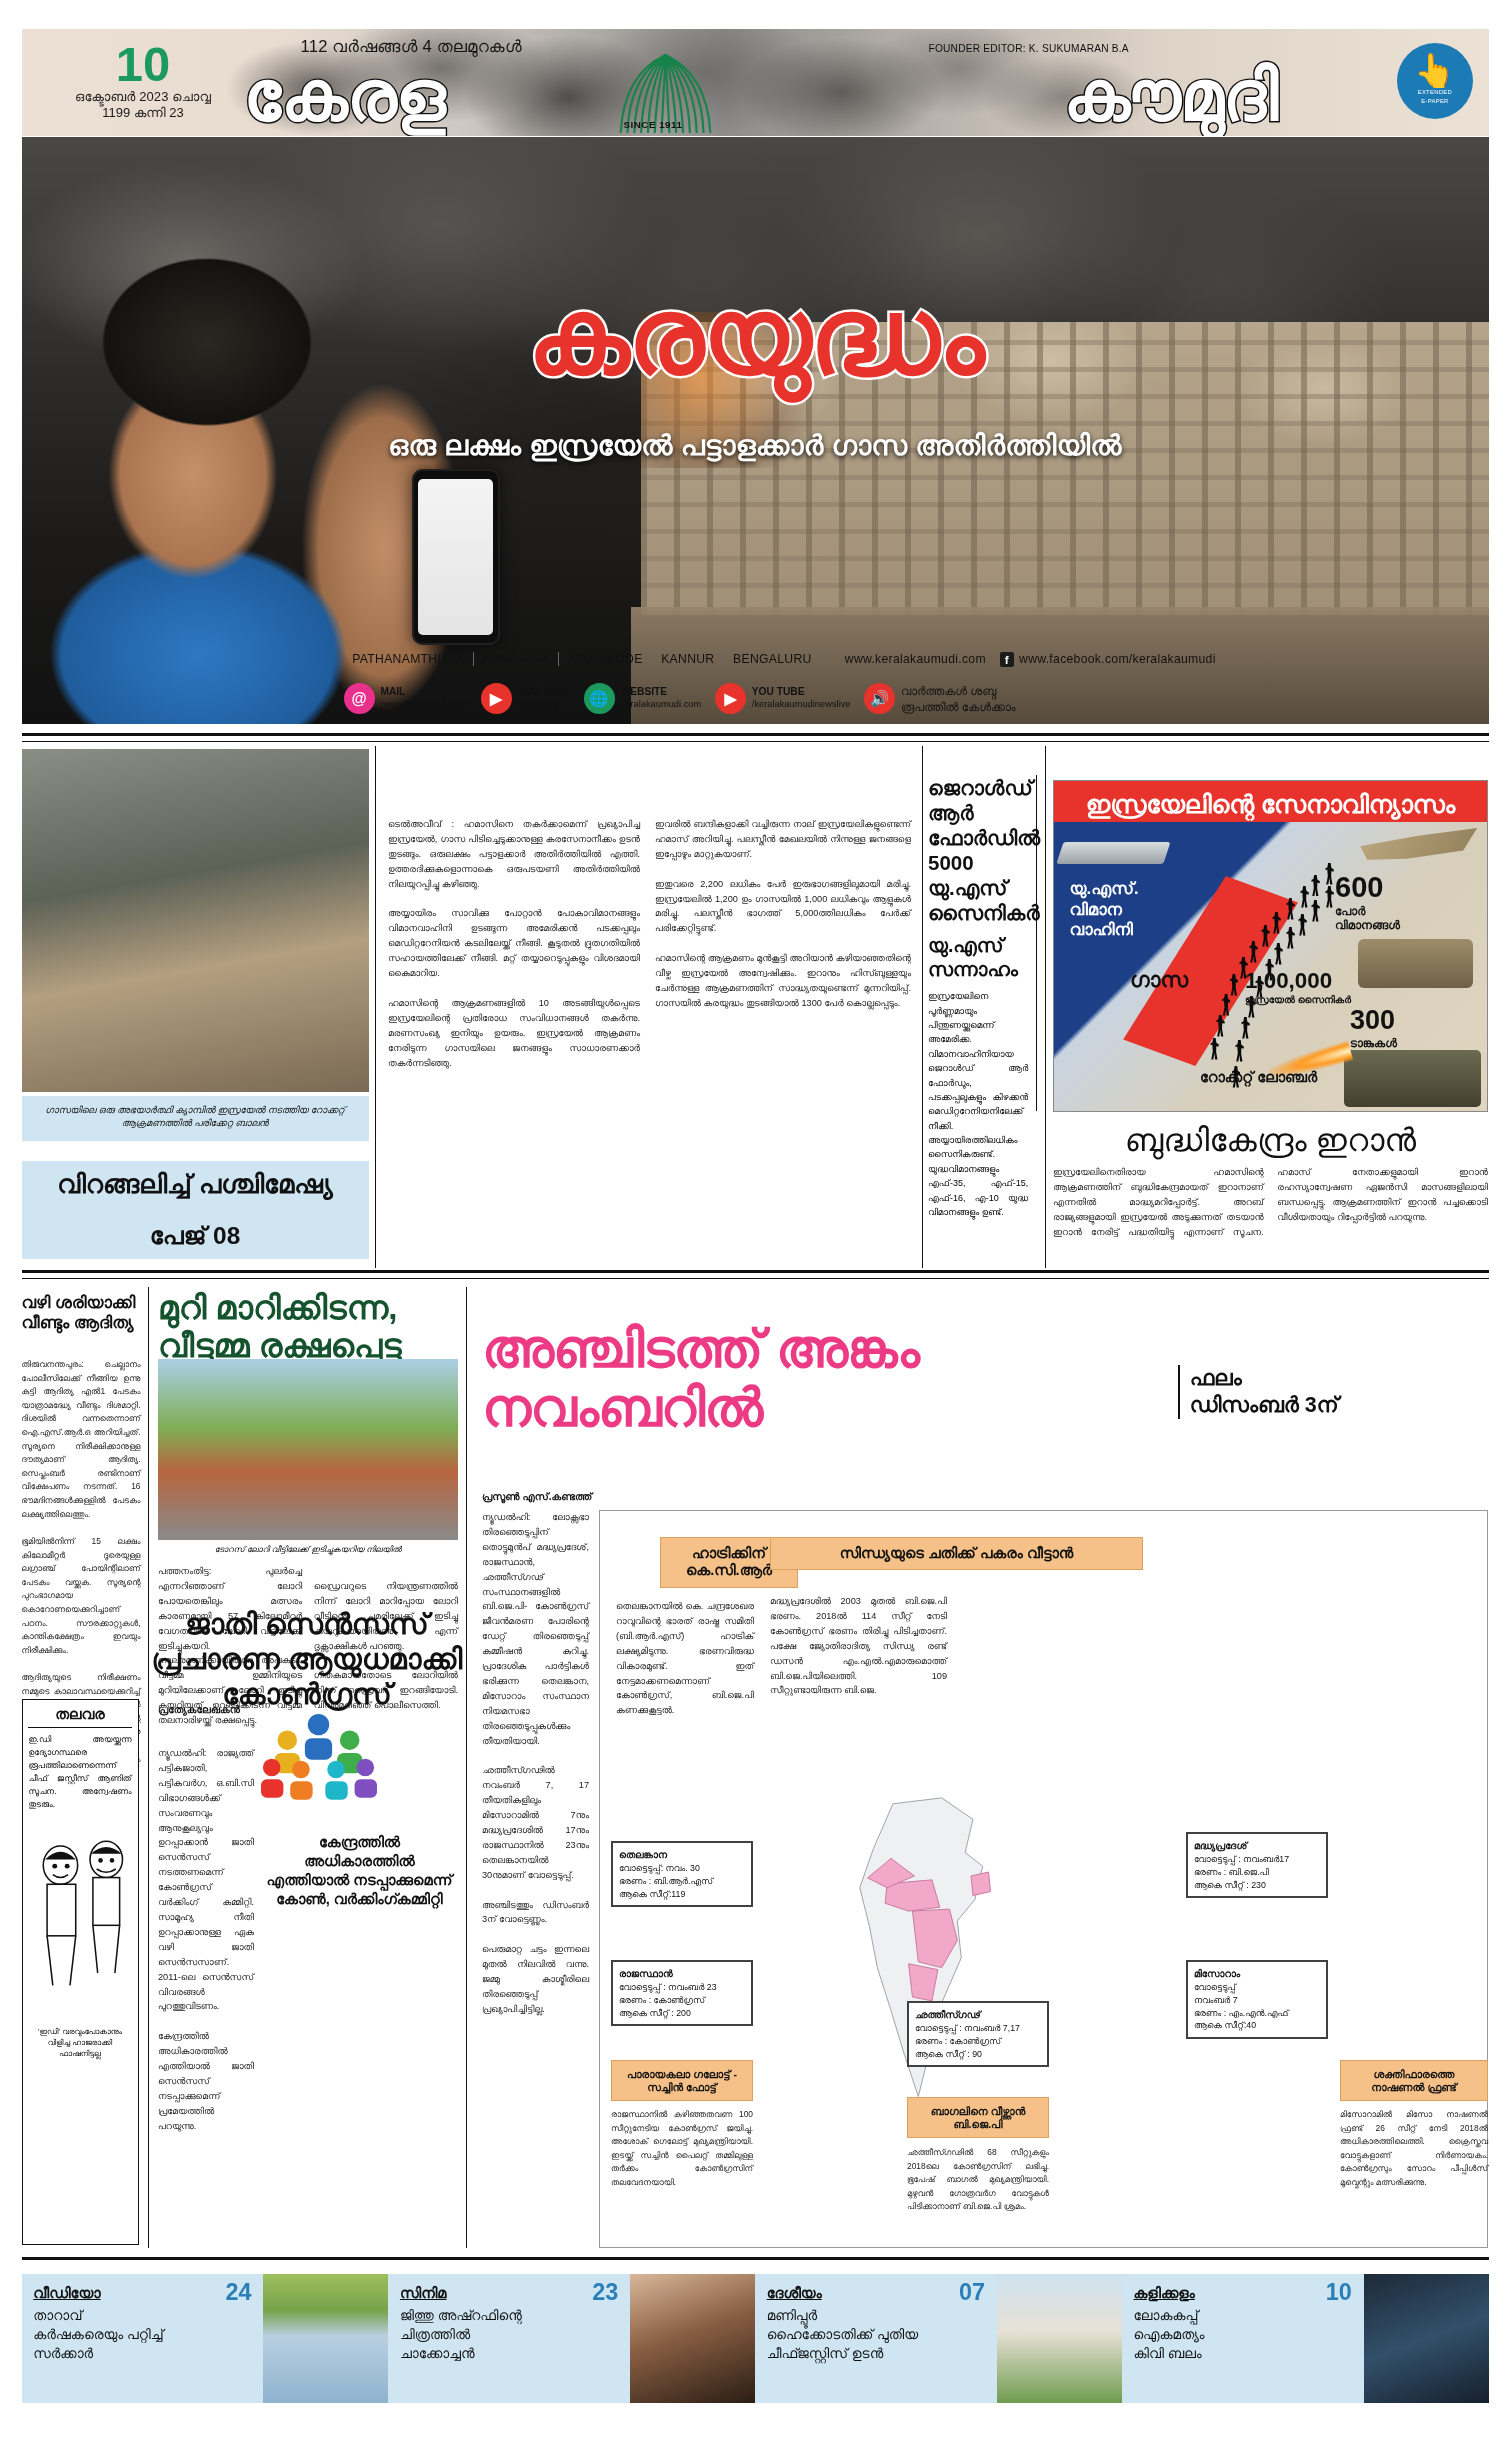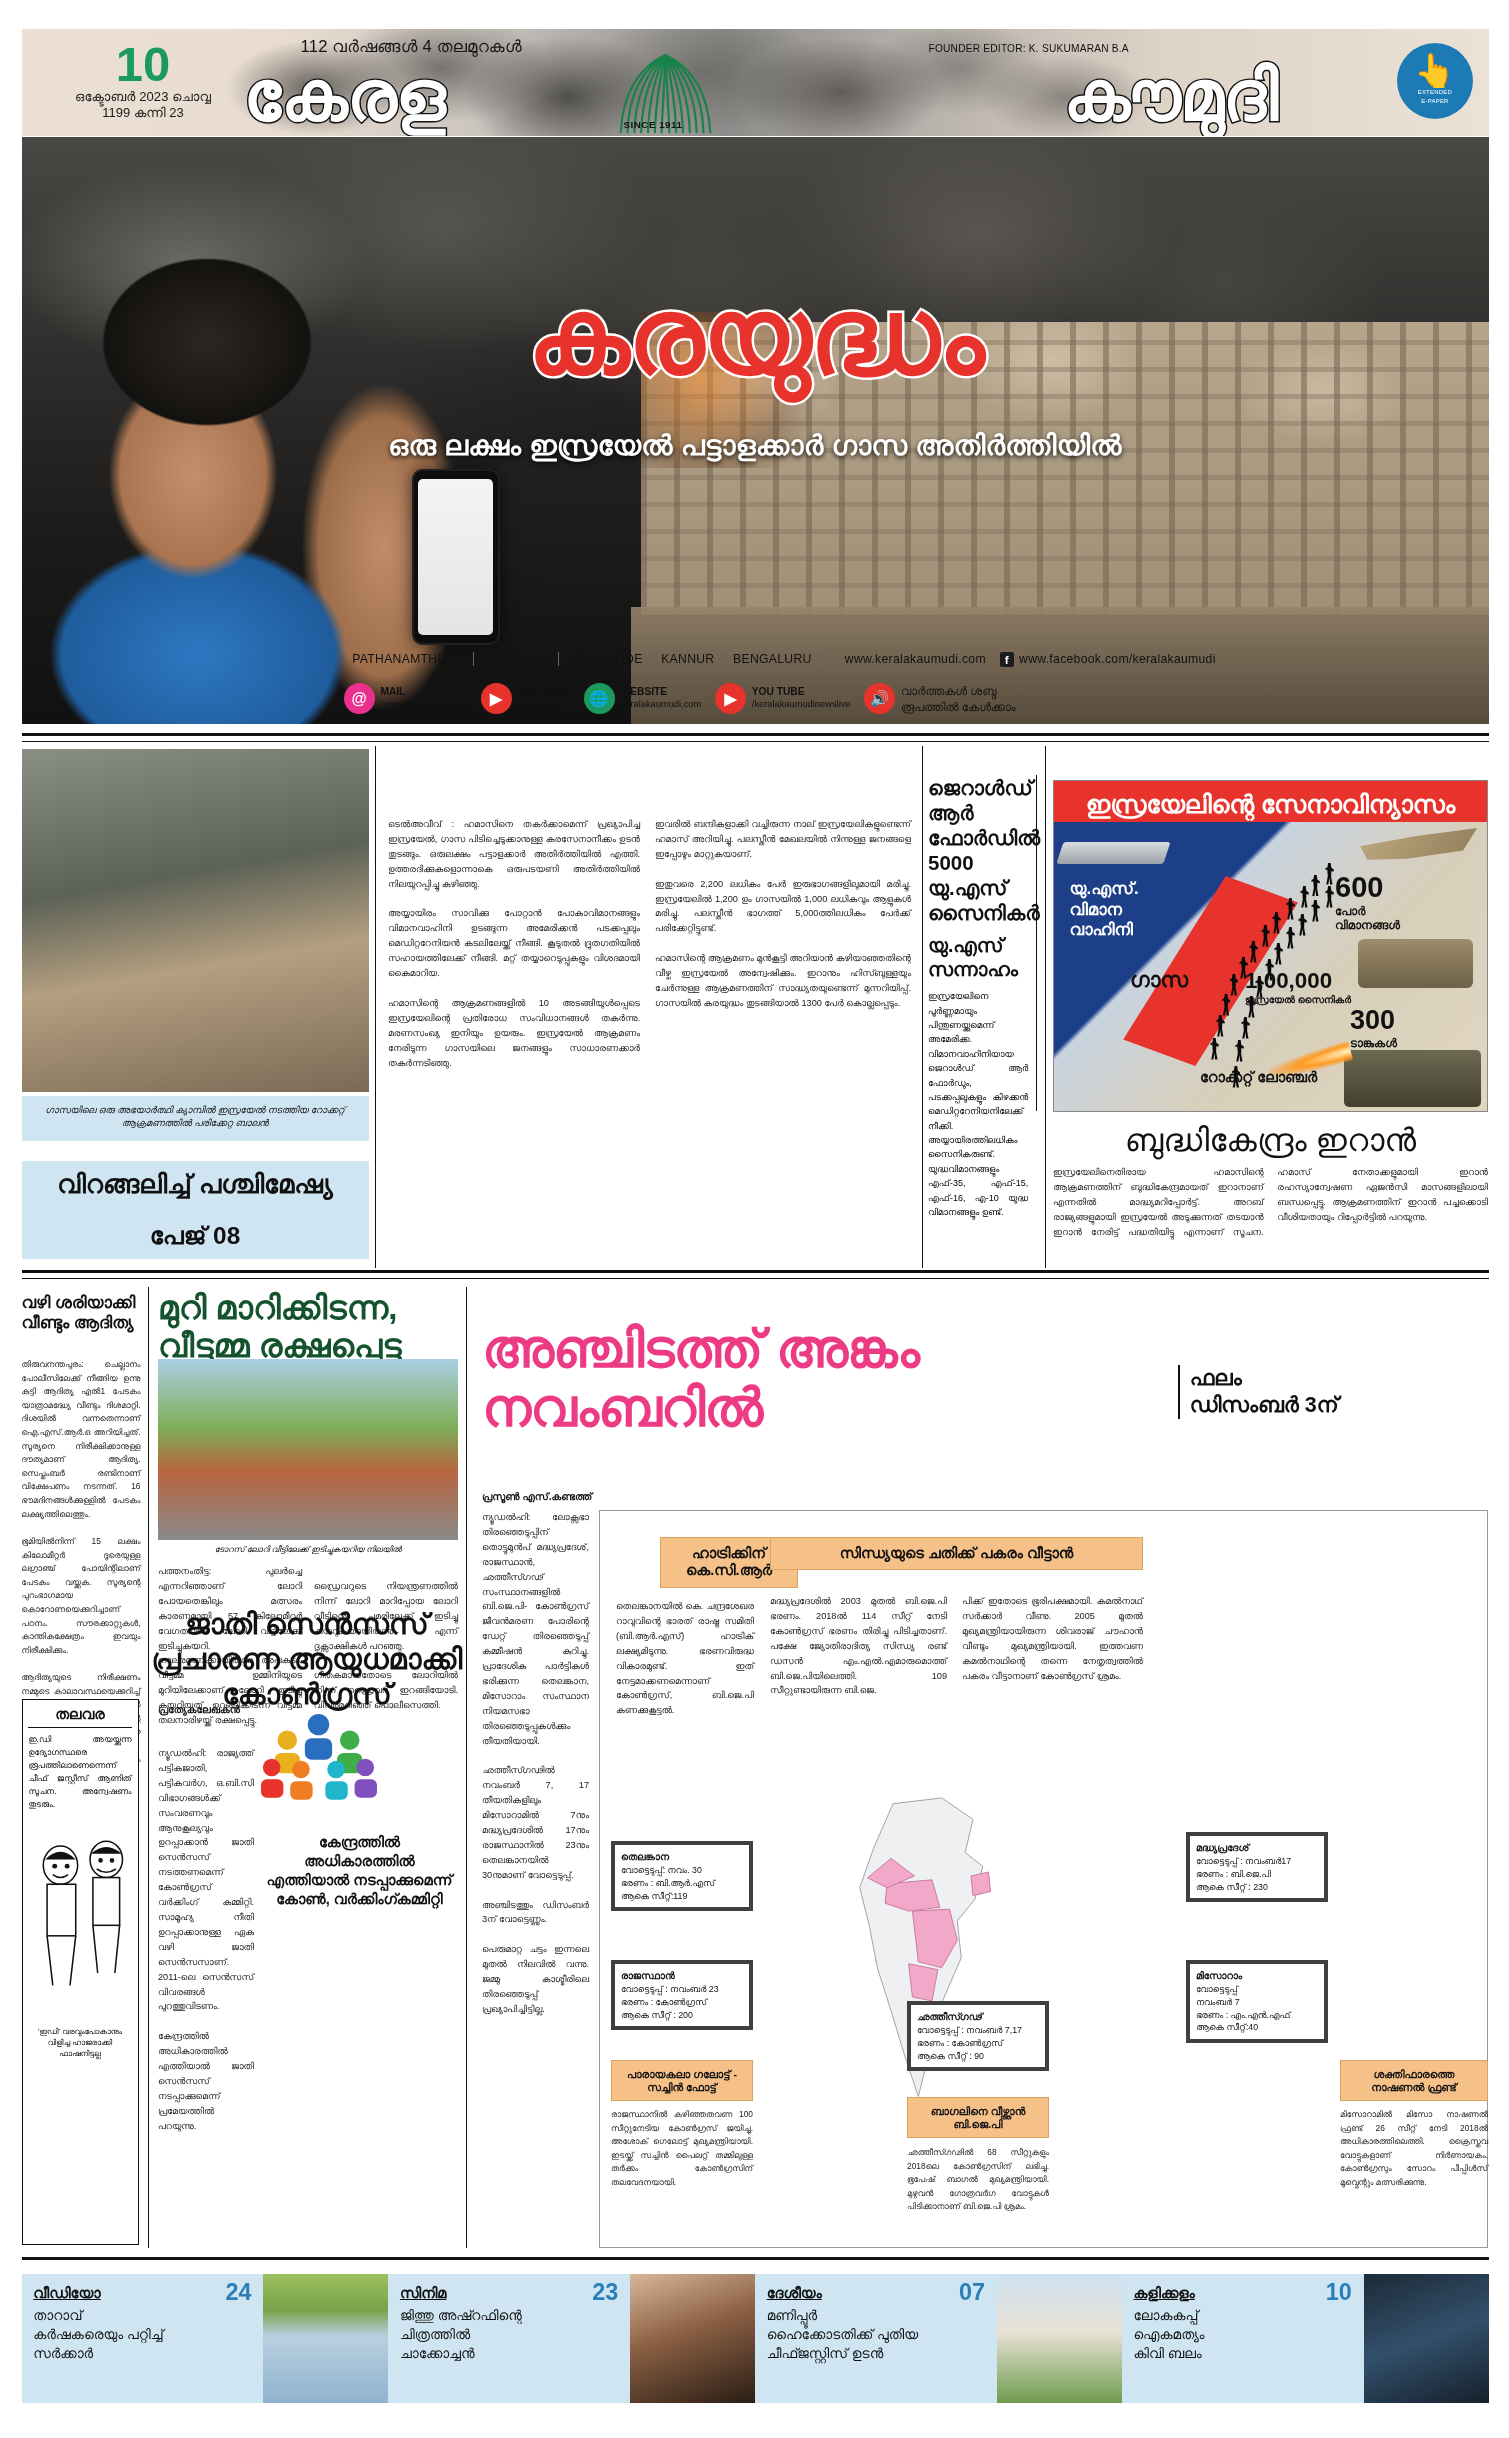--- a/index.html
+++ b/index.html
@@ -259,21 +259,21 @@
     border:1px solid #111; background:#fff; padding:5.9px;
   }
   .talavara .tt { font-size:14.6px; font-weight:700; text-align:center; color:#111; border-bottom:1px solid #111; padding-bottom:3.9px;}
   .talavara .tb { font-size:8.4px; line-height:1.55; margin-top:4.9px; text-align:justify;}
   .cartoon { margin-top:7.8px; height:205px; background:#fff; border:0; position:relative;}
 
   .indiamap {
     position:absolute; left:848px; top:1794px; width:166px; height:322px;
   }
   .state-card {
-    position:absolute; border:4px solid #404040; background:#fff; padding:4.9px 5.9px;
+    position:absolute; border:2px solid #404040; background:#fff; padding:4.9px 5.9px;
     font-size:8.8px; line-height:1.45; color:#111; width:142px;
   }
   .state-card b { font-size:9.8px; }
 
   
   .bottom {
     position:absolute; left:21.5px; top:2274px; width:1467px; height:129px;
     display:flex; gap:0;
   }
   .bcell { flex:1; display:flex; background:#cfe6f2; }
@@ -583,21 +583,20 @@
 
 പെരുമാറ്റ ചട്ടം ഇന്നലെ മുതൽ നിലവിൽ വന്നു. ജമ്മു കാശ്മീരിലെ തിരഞ്ഞെടുപ്പ് പ്രഖ്യാപിച്ചിട്ടില്ല.</div>
 
   <div style="position:absolute;left:599px;top:1510px;width:889px;height:738px;border:1px solid #999;background:#fff"></div>
 
   <div class="orange-box" style="position:absolute;left:616px;top:1537px;width:138px;margin-left:44px;">ഹാട്രിക്കിന് കെ.സി.ആർ</div>
   <div class="body-col" style="position:absolute;left:616px;top:1599px;width:138px;height:176px;">തെലങ്കാനയിൽ കെ. ചന്ദ്രശേഖര റാവുവിന്റെ ഭാരത് രാഷ്ട്ര സമിതി (ബി.ആർ.എസ്) ഹാട്രിക് ലക്ഷ്യമിടുന്നു. ഭരണവിരുദ്ധ വികാരമുണ്ട്. ഇത് നേട്ടമാക്കണമെന്നാണ് കോൺഗ്രസ്, ബി.ജെ.പി കണക്കുകൂട്ടൽ.</div>
 
   <div class="orange-box" style="position:absolute;left:770px;top:1537px;width:373px;">സിന്ധ്യയുടെ ചതിക്ക് പകരം വീട്ടാൻ</div>
   <div class="body-col" style="position:absolute;left:770px;top:1594px;width:177px;height:176px;">മദ്ധ്യപ്രദേശിൽ 2003 മുതൽ ബി.ജെ.പി ഭരണം. 2018ൽ 114 സീറ്റ് നേടി കോൺഗ്രസ് ഭരണം തിരിച്ചു പിടിച്ചതാണ്. പക്ഷേ ജ്യോതിരാദിത്യ സിന്ധ്യ രണ്ട് ഡസൻ എം.എൽ.എമാരുമൊത്ത് ബി.ജെ.പിയിലെത്തി. 109 സീറ്റുണ്ടായിരുന്ന ബി.ജെ.</div>
-  <div class="body-col" style="position:absolute;left:962px;top:1594px;width:181px;height:176px;">പിക്ക് ഇതോടെ ഭൂരിപക്ഷമായി. കമൽനാഥ് സർക്കാർ വീണു. 2005 മുതൽ മുഖ്യമന്ത്രിയായിരുന്ന ശിവരാജ് ചൗഹാൻ വീണ്ടും മുഖ്യമന്ത്രിയായി. ഇത്തവണ കമൽനാഥിന്റെ തന്നെ നേതൃത്വത്തിൽ പകരം വീട്ടാനാണ് കോൺഗ്രസ് ശ്രമം.</div>
 
   <div class="indiamap">
     <svg viewBox="0 0 170 330" width="166" height="322">
       <path d="M46 10 L96 4 L128 26 L120 60 L138 74 L130 108 L112 130 L116 168 L96 214 L84 262 L72 310 L58 268 L44 222 L30 178 L22 136 L12 96 L26 56 Z" fill="#eef0f2" stroke="#9aa2a8" stroke-width="1"></path>
       <path d="M66 120 L104 118 L112 150 L96 178 L72 172 Z" fill="#f2a8c8" stroke="#c9789f" stroke-width="1"></path>
       <path d="M40 92 L86 88 L94 116 L62 120 L38 112 Z" fill="#f2a8c8" stroke="#c9789f" stroke-width="1"></path>
       <path d="M20 86 L44 66 L68 84 L40 96 Z" fill="#f2a8c8" stroke="#c9789f" stroke-width="1"></path>
       <path d="M62 174 L92 180 L86 212 L66 208 Z" fill="#f2a8c8" stroke="#c9789f" stroke-width="1"></path>
       <path d="M126 84 L144 80 L146 100 L128 104 Z" fill="#f2a8c8" stroke="#c9789f" stroke-width="1"></path>
     </svg>

